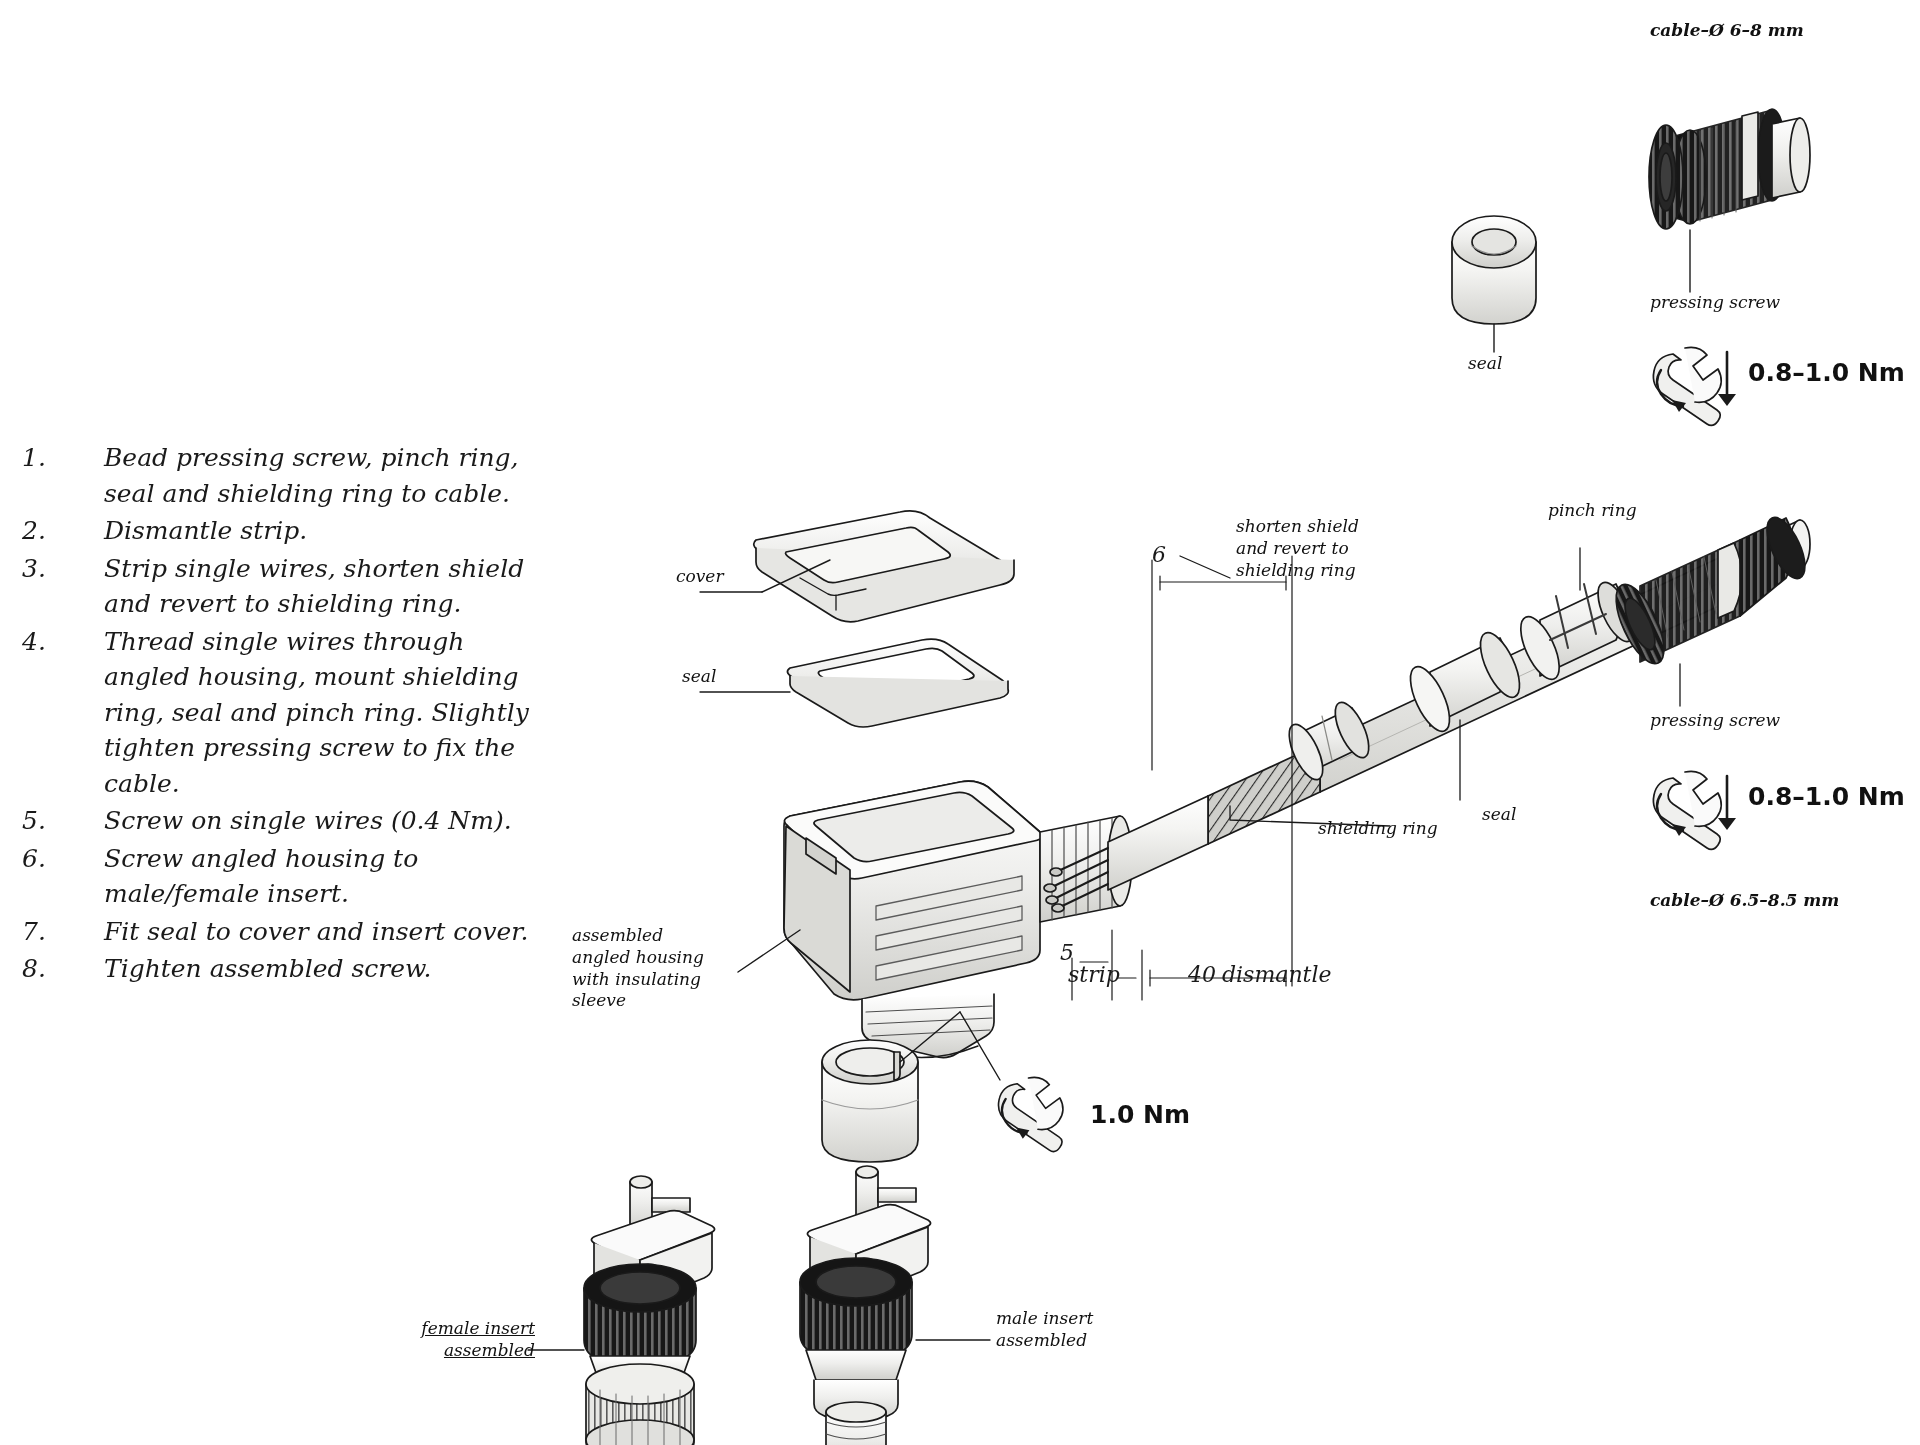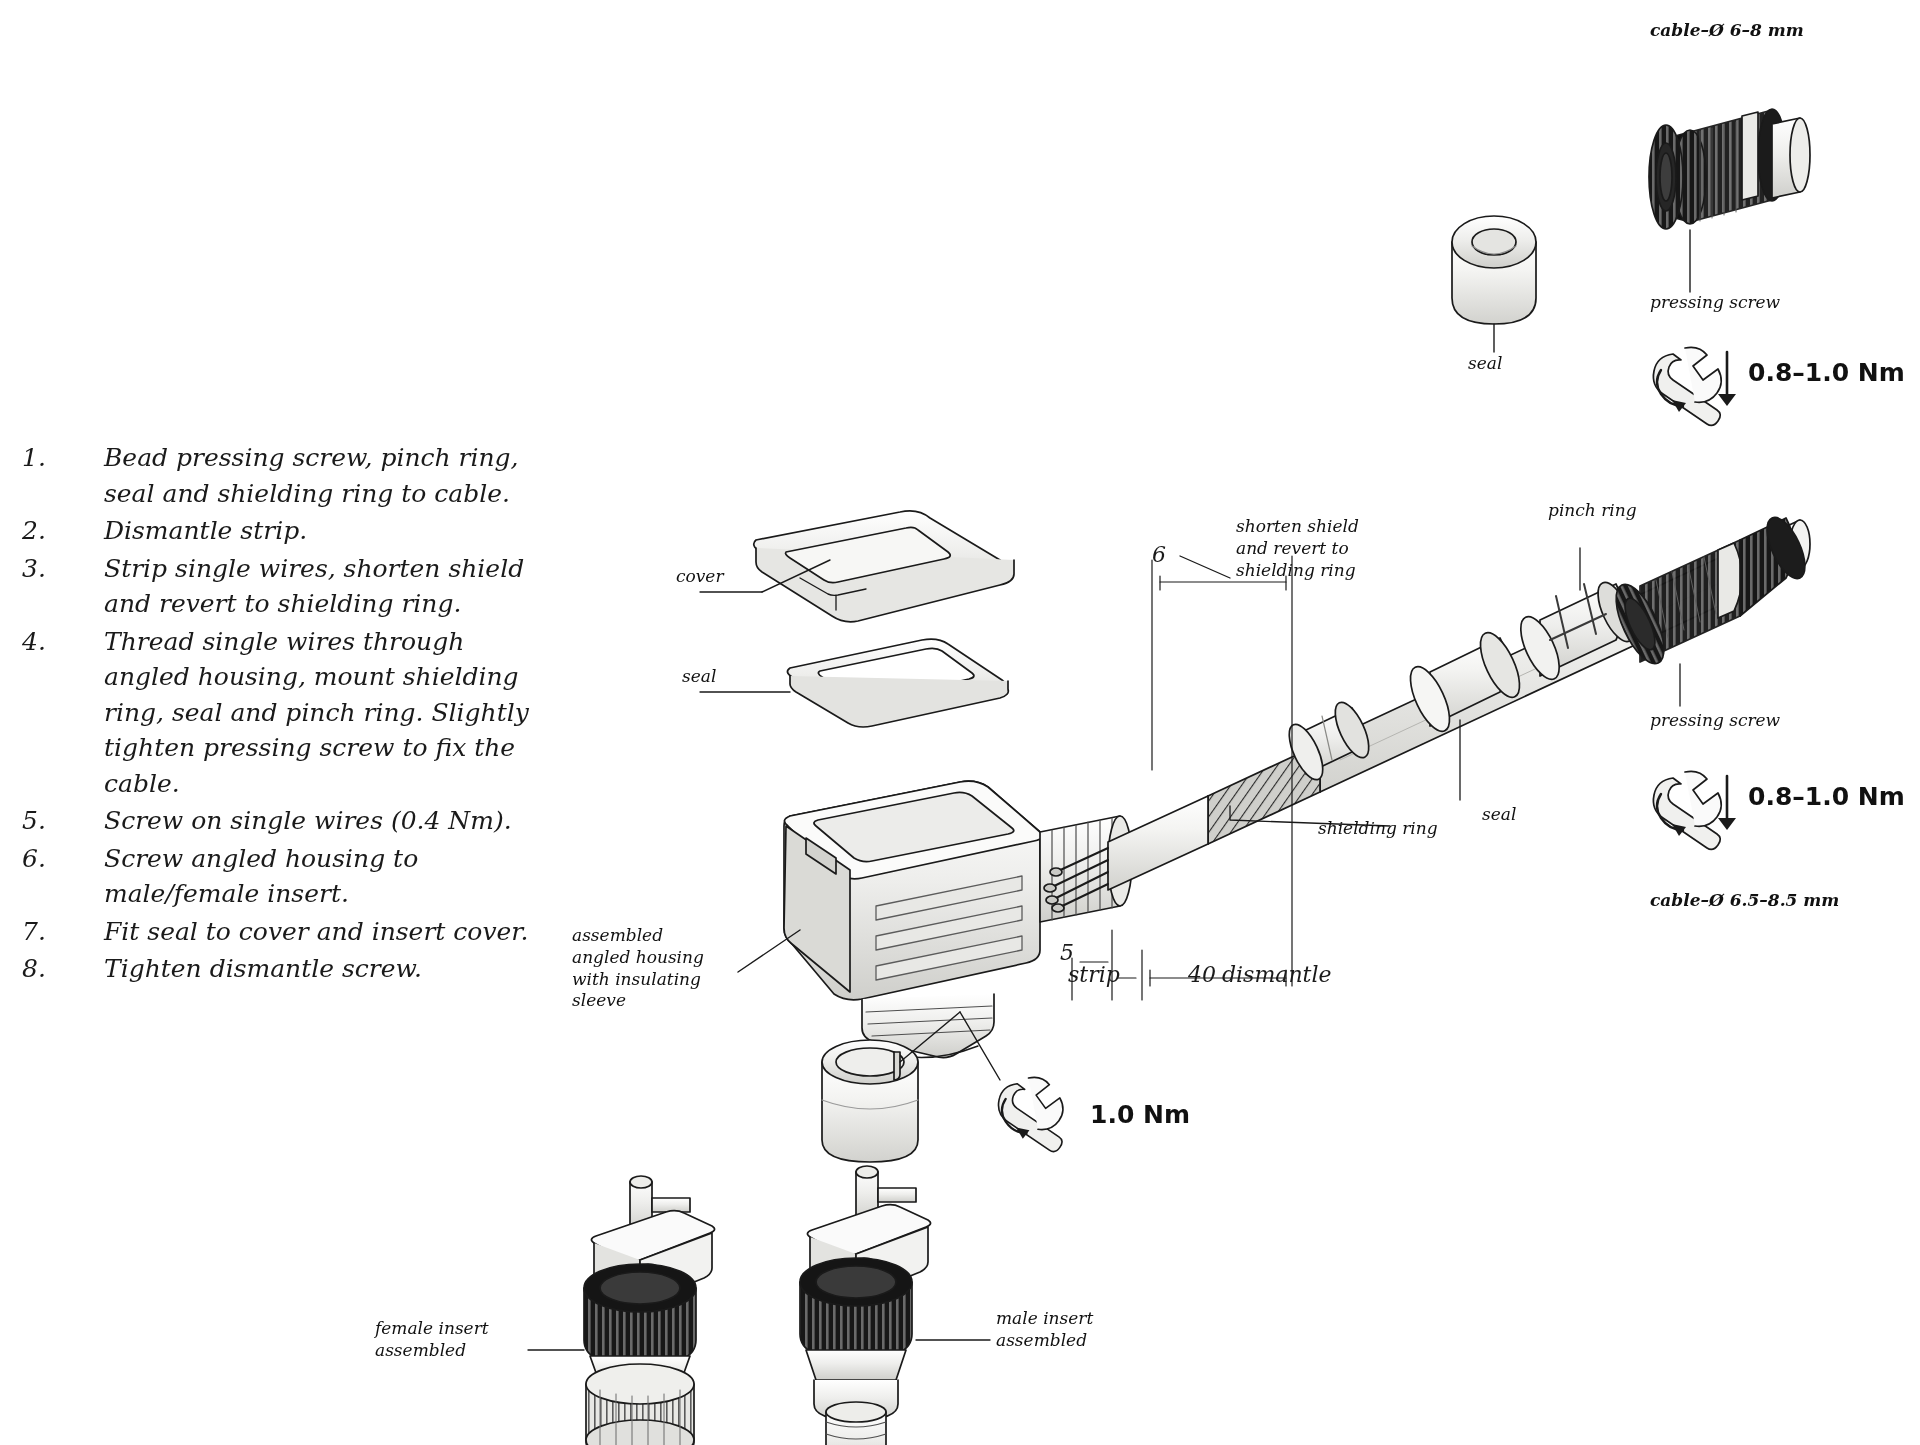--- a/index.html
+++ b/index.html
@@ -422,21 +422,21 @@
     <div class="step">
         <span class="step-num">6.</span>
         <span class="step-text">Screw angled housing to male/female insert.</span>
       </div>
     <div class="step">
         <span class="step-num">7.</span>
         <span class="step-text">Fit seal to cover and insert cover.</span>
       </div>
     <div class="step">
         <span class="step-num">8.</span>
-        <span class="step-text">Tighten dismantle screw.</span>
+        <span class="step-text">Tighten assembled screw.</span>
       </div>
   </div>
 
   <div class="lbl bold" style="left:1650px; top:20px;">cable–Ø 6–8 mm</div>
   <div class="lbl" style="left:1468px; top:353px;">seal</div>
   <div class="lbl" style="left:1650px; top:292px;">pressing screw</div>
   <div class="torque" style="left:1748px; top:358px;">0.8–1.0 Nm</div>
 
   <div class="lbl" style="left:676px; top:566px;text-align:center;">cover</div>
   <div class="lbl" style="left:682px; top:666px;">seal</div>
@@ -457,18 +457,18 @@
   <div class="lbl bold" style="left:1650px; top:890px;text-align:right;">cable–Ø 6.5–8.5 mm</div>
   <div class="lbl" style="left:1318px; top:818px;">shielding ring</div>
   <div class="lbl" style="left:1482px; top:804px;">seal</div>
 
   <div class="dim-txt" style="left:1152px; top:542px;">6</div>
   <div class="dim-txt" style="left:1060px; top:940px;">5</div>
   <div class="dim-txt" style="left:1068px; top:962px;">strip</div>
   <div class="dim-txt" style="left:1180px; top:962px;margin-left:8px;">40</div>
   <div class="dim-txt" style="left:1222px; top:962px;">dismantle</div>
 
-  <div class="lbl" style="left:375px; top:1318px; width:150px; text-align:left;">female insert
+  <div class="lbl" style="left:385px; top:1318px; width:150px; text-align:right;text-decoration:underline;">female insert
 assembled</div>
   <div class="lbl" style="left:996px; top:1308px; width:160px;">male insert
 assembled</div>
 
 </div>
 
 </body></html>

